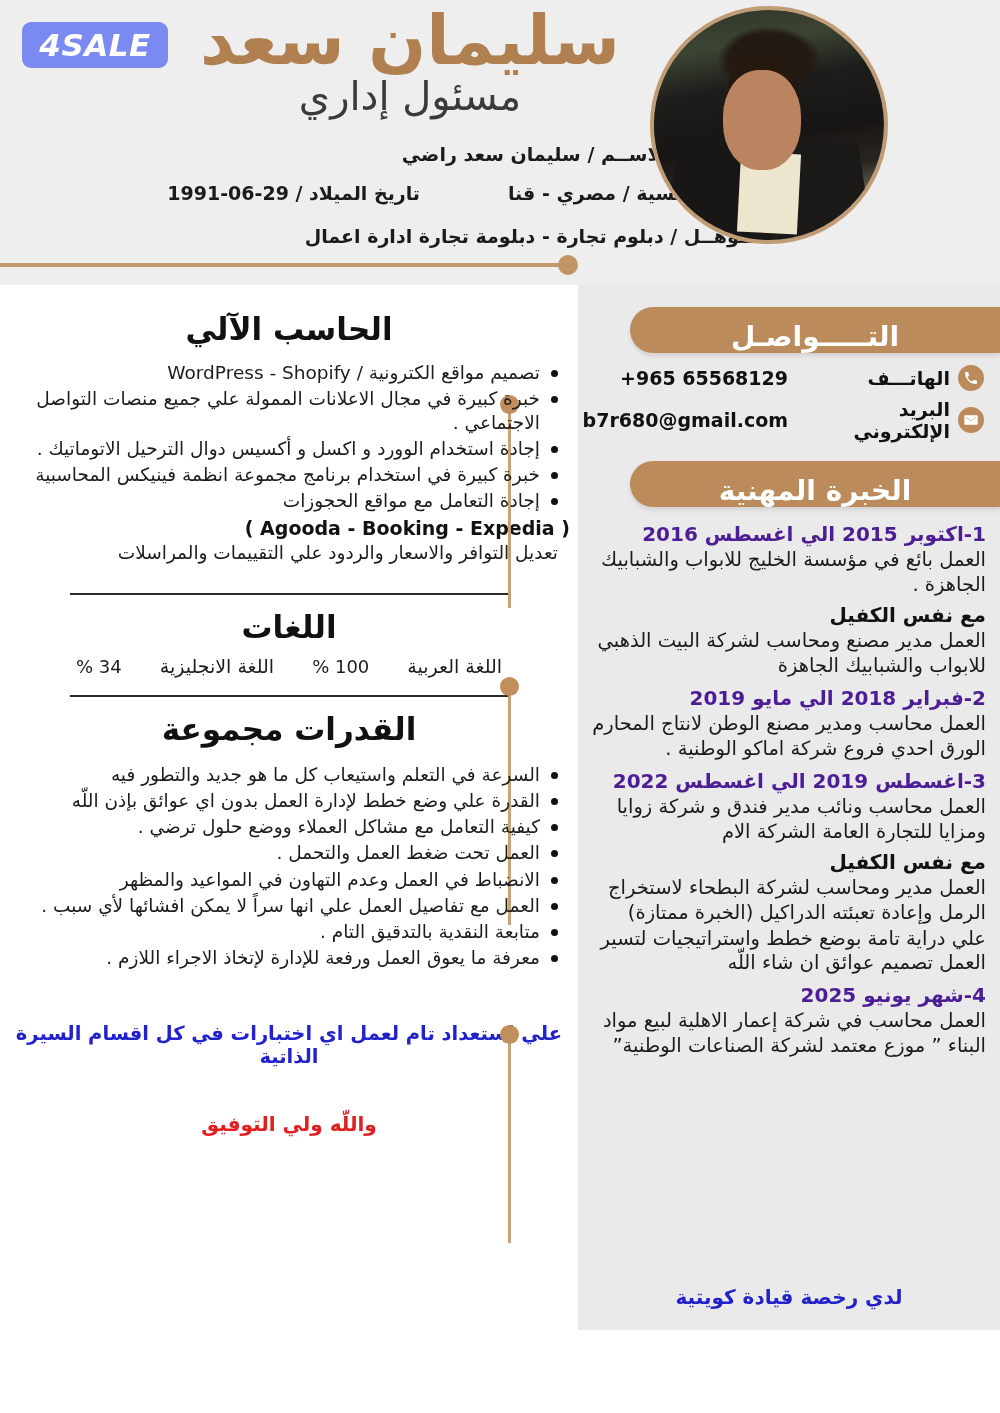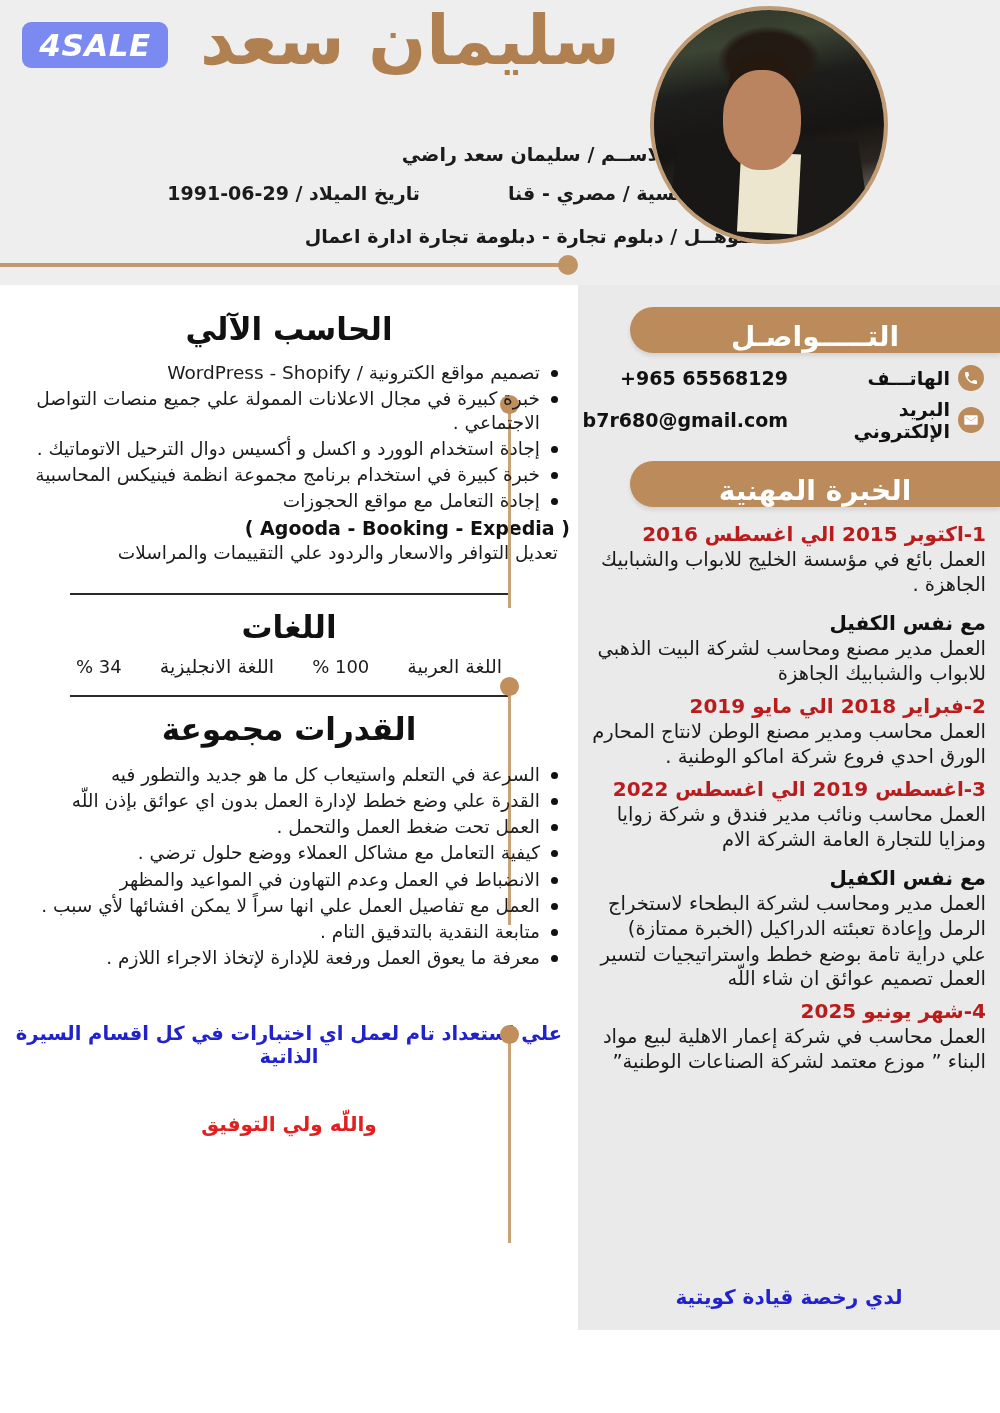--- a/index.html
+++ b/index.html
@@ -156,26 +156,26 @@
     width:26px;height:26px;border-radius:50%;
     background:#bb8b5b;flex:0 0 26px;
     display:flex;align-items:center;justify-content:center;
   }
   .c-icon svg{width:16px;height:16px;fill:#ffffff;}
   .c-label{font-size:19px;font-weight:bold;color:#111;min-width:138px;text-align:right;}
   .c-value{font-size:19px;font-weight:bold;color:#111;direction:ltr;margin-right:16px;}
 
   .exp-wrap{padding:8px 14px 0 14px;}
   .exp-date{
-    font-size:20px;font-weight:bold;color:#b91c1c;
+    font-size:20px;font-weight:bold;color:#4c1d95;
     text-align:right;line-height:1.3;margin-top:6px;
   }
   .exp-sub{
     font-size:20px;font-weight:bold;color:#111;
-    text-align:right;line-height:1.3;margin-top:12px;
+    text-align:right;line-height:1.3;margin-top:4px;
   }
   .exp-body{
     font-size:19.5px;color:#1b1b1b;
     text-align:right;line-height:1.28;margin-top:1px;
   }
 
   .note-blue{
     position:absolute;left:0;top:1000px;width:422px;
     text-align:center;font-size:20px;font-weight:bold;color:#2222cc;
   }
@@ -195,20 +195,21 @@
 
 <div class="page">
 
   <div class="header">
 
     <div class="logo-badge">
       <span>4SALE</span>
     </div>
 
     <div class="hdr-name">سليمان سعد</div>
+    <div class="hdr-title">مسئول إداري</div>
 
     <div class="hdr-line hl-name">الاســم / سليمان سعد راضي</div>
 
     <div class="hdr-line hl-row">
       <span class="cell-right">الجنسية / مصري - قنا</span>
       <span class="cell-left">تاريخ الميلاد / 29-06-1991</span>
     </div>
 
     <div class="hdr-line hl-qual">المؤهــل / دبلوم تجارة - دبلومة تجارة ادارة اعمال</div>
 
@@ -262,22 +263,22 @@
       </div>
     </div>
 
     <div class="hrule" style="margin-top:18px;"></div>
 
     <div style="padding:0 8px;">
       <div class="sec-title">القدرات مجموعة</div>
       <ul class="bullets" style="margin-top:16px;">
         <li>السرعة في التعلم واستيعاب كل ما هو جديد والتطور فيه</li>
         <li>القدرة علي وضع خطط لإدارة العمل بدون اي عوائق بإذن اللّه</li>
+        <li>كيفية التعامل مع مشاكل العملاء ووضع حلول ترضي .</li>
         <li>العمل تحت ضغط العمل والتحمل .</li>
-        <li>كيفية التعامل مع مشاكل العملاء ووضع حلول ترضي .</li>
         <li>الانضباط في العمل وعدم التهاون في المواعيد والمظهر</li>
         <li>العمل مع تفاصيل العمل علي انها سراً لا يمكن افشائها لأي سبب .</li>
         <li>متابعة النقدية بالتدقيق التام .</li>
         <li>معرفة ما يعوق العمل ورفعة للإدارة لإتخاذ الاجراء اللازم .</li>
       </ul>
     </div>
 
     <div class="foot-blue" style="margin-top:52px;">علي استعداد تام لعمل اي اختبارات في كل اقسام السيرة الذاتية</div>
     <div class="foot-red">واللّه ولي التوفيق</div>
   </div>

